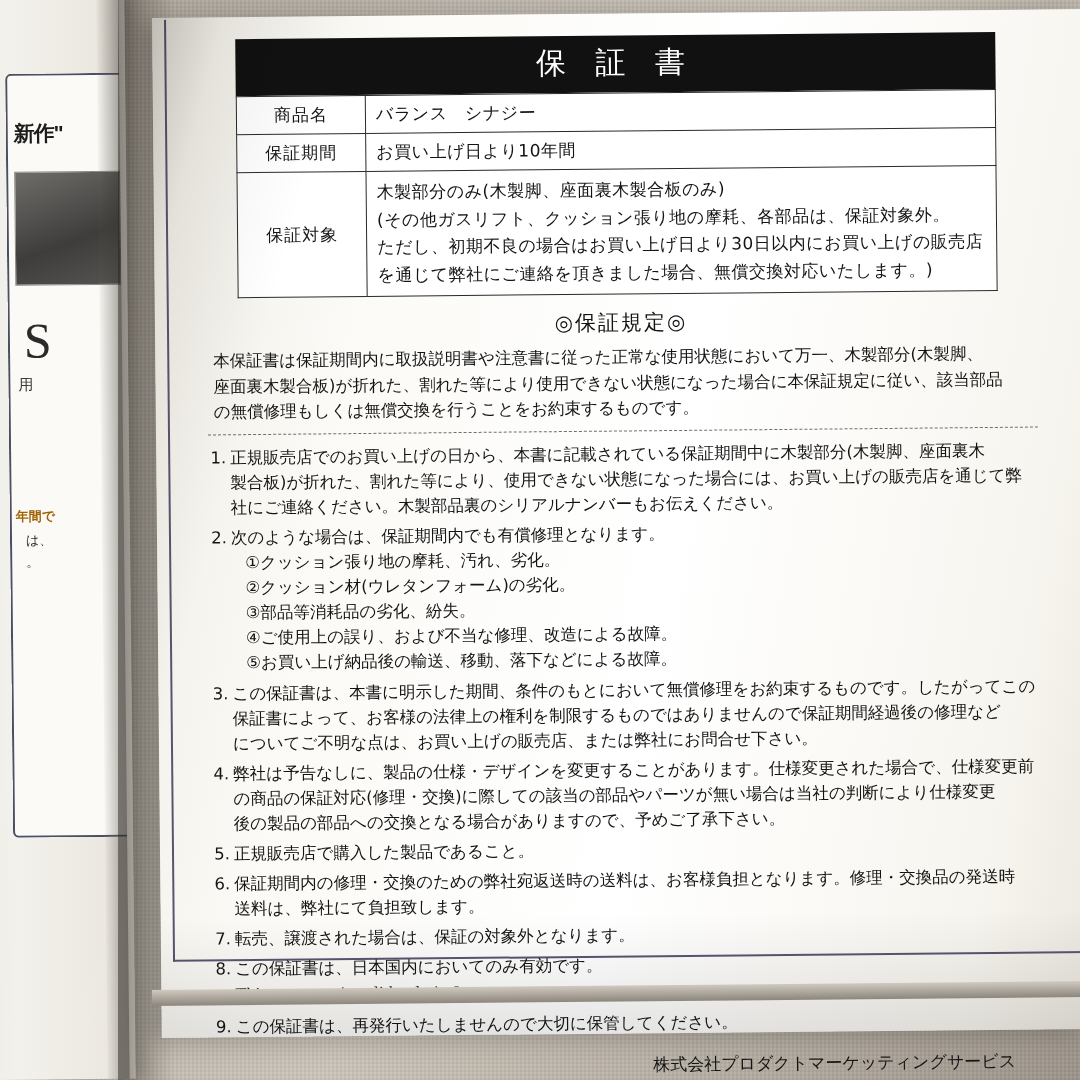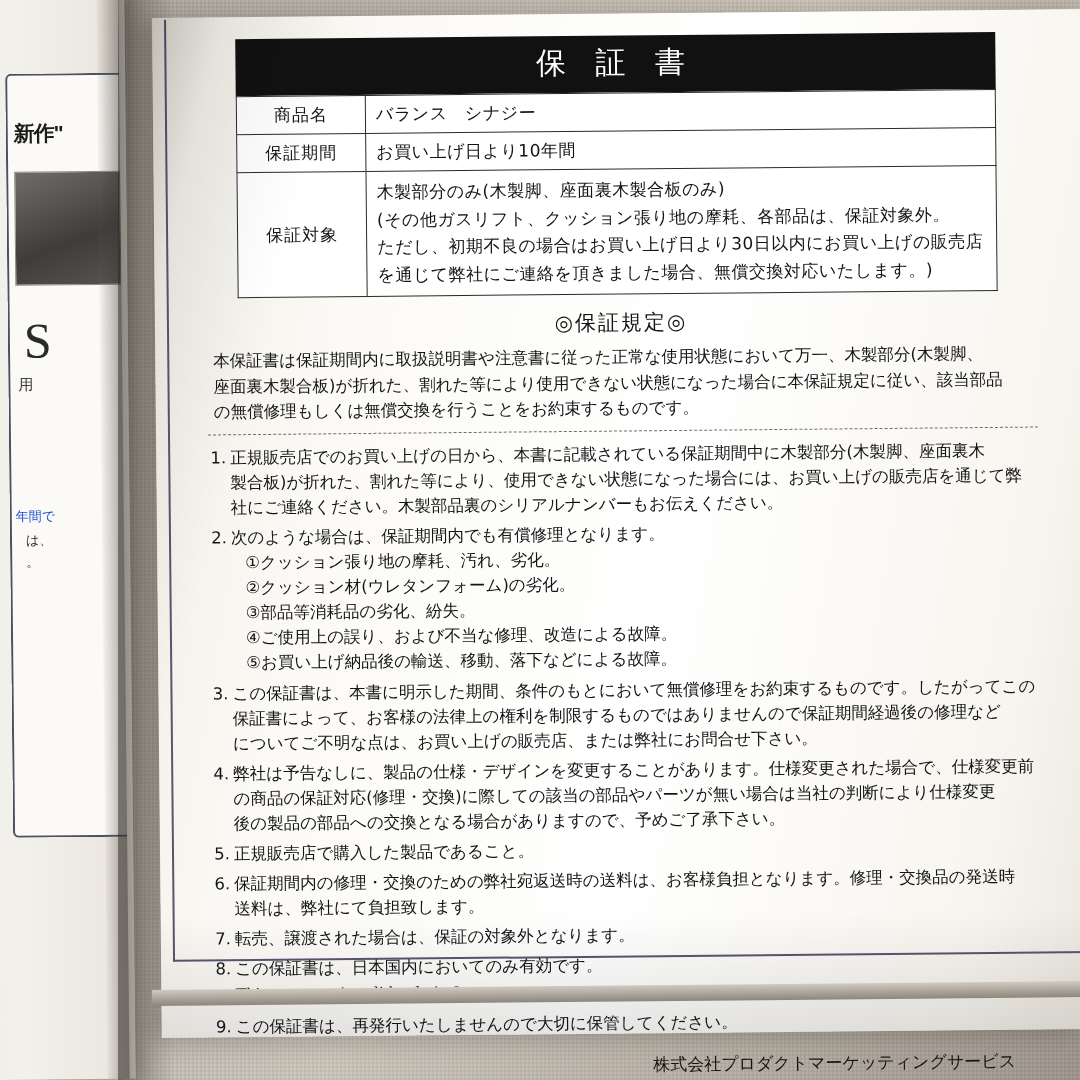--- a/index.html
+++ b/index.html
@@ -56,21 +56,21 @@
     position: absolute;
     left: 6px;
     top: 96px;
     width: 104px;
     height: 112px;
     background: linear-gradient(160deg, #6e6d6a, #3e3d3b 60%, #565452);
     border: 1px solid #8b8a86;
   }
   #lp-big { left: 14px; top: 236px; font-size: 50px; color:#2a2a2a; font-family:"Liberation Serif", serif;}
   #lp-sub { left: 8px; top: 300px; font-size: 15px; color:#3a3a3a;}
-  #lp-body1 { left: 4px; top: 432px; font-size: 13px; color:#1d4ed8;}
+  #lp-body1 { left: 4px; top: 432px; font-size: 13px; color:#a16207;font-weight:bold;}
   #lp-body2 { left: 14px; top: 456px; font-size: 13px; color:#2d2d2d;}
   #lp-body3 { left: 14px; top: 478px; font-size: 13px; color:#2d2d2d;}
   #lp-edge {
     position: absolute;
     left: 232px;
     top: 0;
     width: 22px;
     height: 1080px;
     background: linear-gradient(90deg, rgba(120,112,102,0.05), rgba(60,55,48,0.45));
   }

